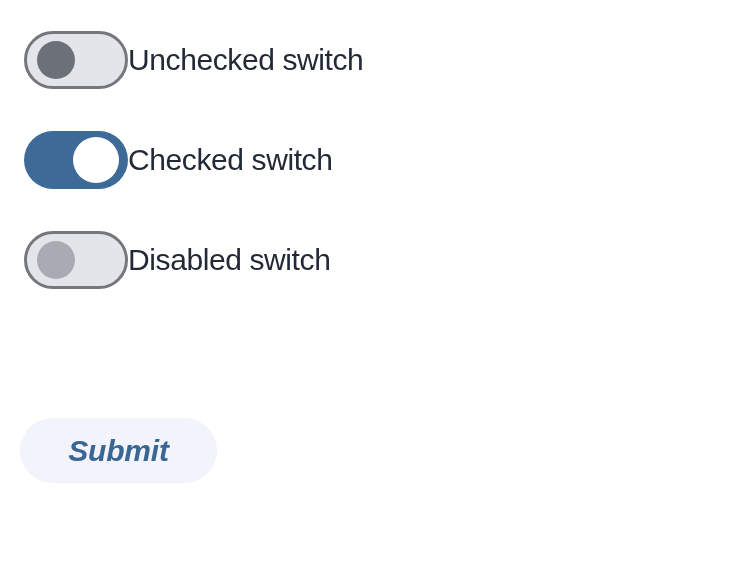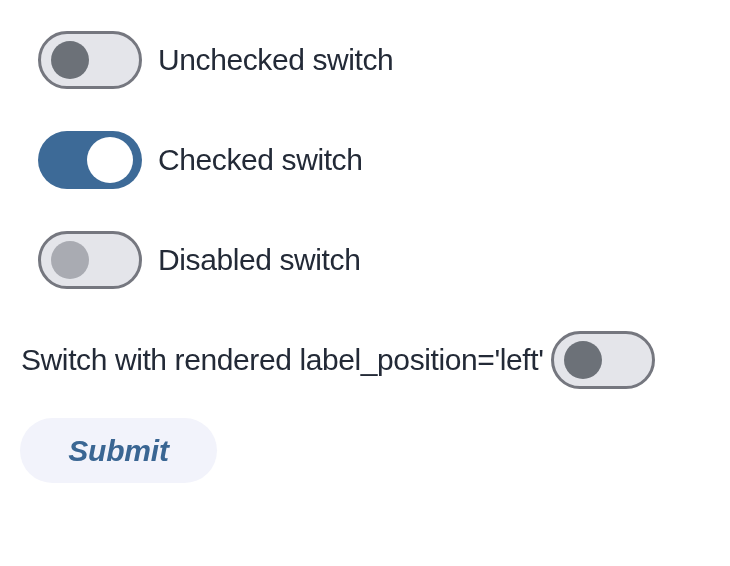--- a/index.html
+++ b/index.html
@@ -21,25 +21,25 @@
   }
   .canvas{
     position:relative;
     width:730px;
     height:566px;
     background:var(--bg,#ffffff);
     overflow:hidden;
   }
   .row{
     position:absolute;
-    left:38px;
+    left:24px;
     height:58px;
     display:flex;
     align-items:center;
-    gap:16px;
+    gap:0;
     white-space:nowrap;
   }
   .row--label-left{
     left:21px;
     gap:8px;
   }
   .switch{
     position:relative;
     box-sizing:border-box;
     width:104px;
@@ -119,22 +119,16 @@
     <span class="label">Disabled switch</span>
   </div>
 
   <div class="row" style="top:131px">
     <div class="switch switch--checked">
       <div class="thumb"></div>
     </div>
     <span class="label">Checked switch</span>
   </div>
 
-  <div class="row row--label-left" style="top:331px">
-    <span class="label">Switch with rendered label_position='left'</span>
-    <div class="switch switch--unchecked">
-      <div class="thumb"></div>
-    </div>
-  </div>
 
   <button class="submit">Submit</button>
 
 </div>
 
 </body></html>

